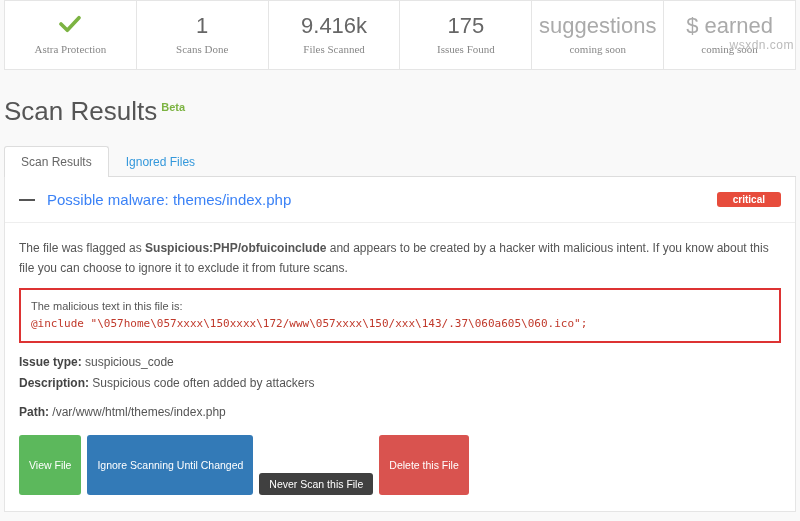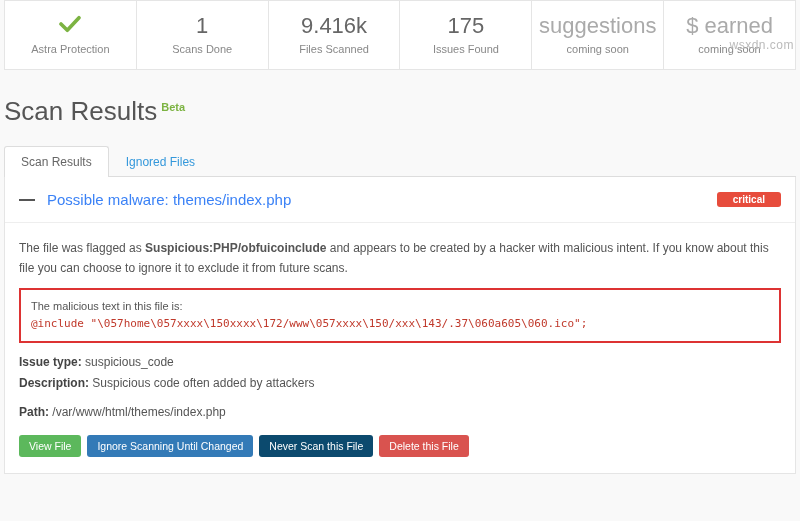--- a/index.html
+++ b/index.html
@@ -3,21 +3,21 @@
 <meta charset="utf-8">
 <style>
   * { box-sizing: border-box; margin: 0; padding: 0; }
   body { font-family: -apple-system, "Helvetica Neue", Arial, sans-serif; background: #f9f9f9; color: #444; font-size: 13px; }
   .page { width: 800px; margin: 0 auto; background: #f9f9f9; padding: 0 4px; }
   .stats-bar { display: flex; border: 1px solid #e5e5e5; background: #fff; margin-bottom: 26px; }
   .stat { flex: 1; text-align: center; padding: 12px 4px 14px; border-right: 1px solid #e5e5e5; }
   .stat:last-child { border-right: none; }
   .stat .big { font-size: 22px; color: #666; font-weight: 400; line-height: 1.2; }
   .stat .big.gray { color: #aaa; }
-  .stat .small { font-size: 11px; color: #888; margin-top: 4px; }
+  .stat .small { font-size: 11px; color: #888; margin-top: 4px; font-family: Liberation Serif, serif; }
   .check-icon svg { width: 22px; height: 18px; }
   .page-title { font-size: 26px; font-weight: 400; color: #555; margin-bottom: 18px; }
   .beta { font-size: 11px; color: #7cb342; vertical-align: super; font-weight: 600; margin-left: 4px; }
   .tabs { display: flex; border-bottom: 1px solid #ddd; }
   .tab { padding: 8px 16px; font-size: 12px; color: #666; cursor: pointer; border: 1px solid transparent; border-bottom: none; position: relative; top: 1px; }
   .tab.active { background: #fff; border-color: #ddd; border-radius: 3px 3px 0 0; }
   .tab.ignored { color: #3498db; }
   .panel { background: #fff; border: 1px solid #e5e5e5; border-top: none; }
   .issue-header { display: flex; align-items: center; justify-content: space-between; padding: 14px 14px; border-bottom: 1px solid #eee; }
   .issue-left { display: flex; align-items: center; gap: 12px; }
@@ -29,21 +29,21 @@
   .issue-body p { margin-bottom: 10px; }
   .code-box { border: 2px solid #d33; padding: 8px 10px; margin: 10px 0; font-size: 11px; color: #555; background: #fff; }
   .code-box .code { font-family: Menlo, Consolas, monospace; color: #c0392b; font-size: 11px; }
   .meta { margin-top: 10px; }
   .meta-row { font-size: 12px; margin-bottom: 2px; }
   .meta-row .k { font-weight: 700; color: #444; }
   .actions { display: flex; gap: 6px; margin-top: 12px; }
   .btn { padding: 5px 10px; border-radius: 3px; font-size: 10.5px; color: #fff; border: none; cursor: pointer; }
   .btn.green { background: #5cb85c; }
   .btn.blue { background: #337ab7; }
-  .btn.cyan { background: #0c4a6e; }
+  .btn.cyan { background: #404040; margin-top: 38px; }
   .btn.red { background: #d9534f; }
   .watermark { position: absolute; right: 6px; top: 38px; font-size: 12px; color: #bbb; letter-spacing: 0.5px; }
   .page { position: relative; }
 </style>
 </head>
 <body>
 
 <div class="page">
   <div class="watermark">wsxdn.com</div>
 

